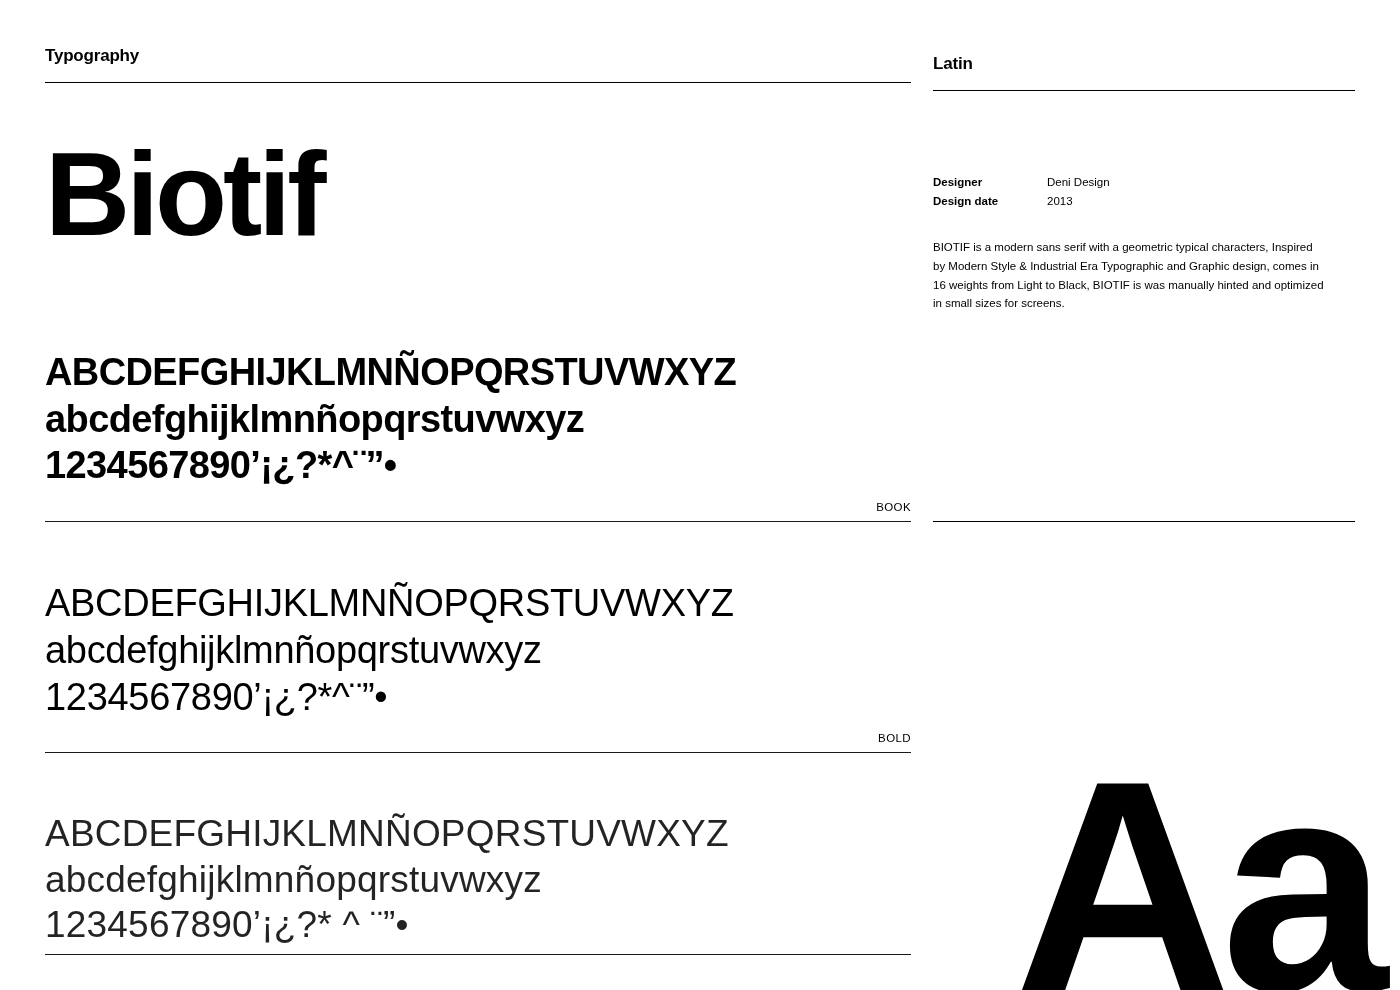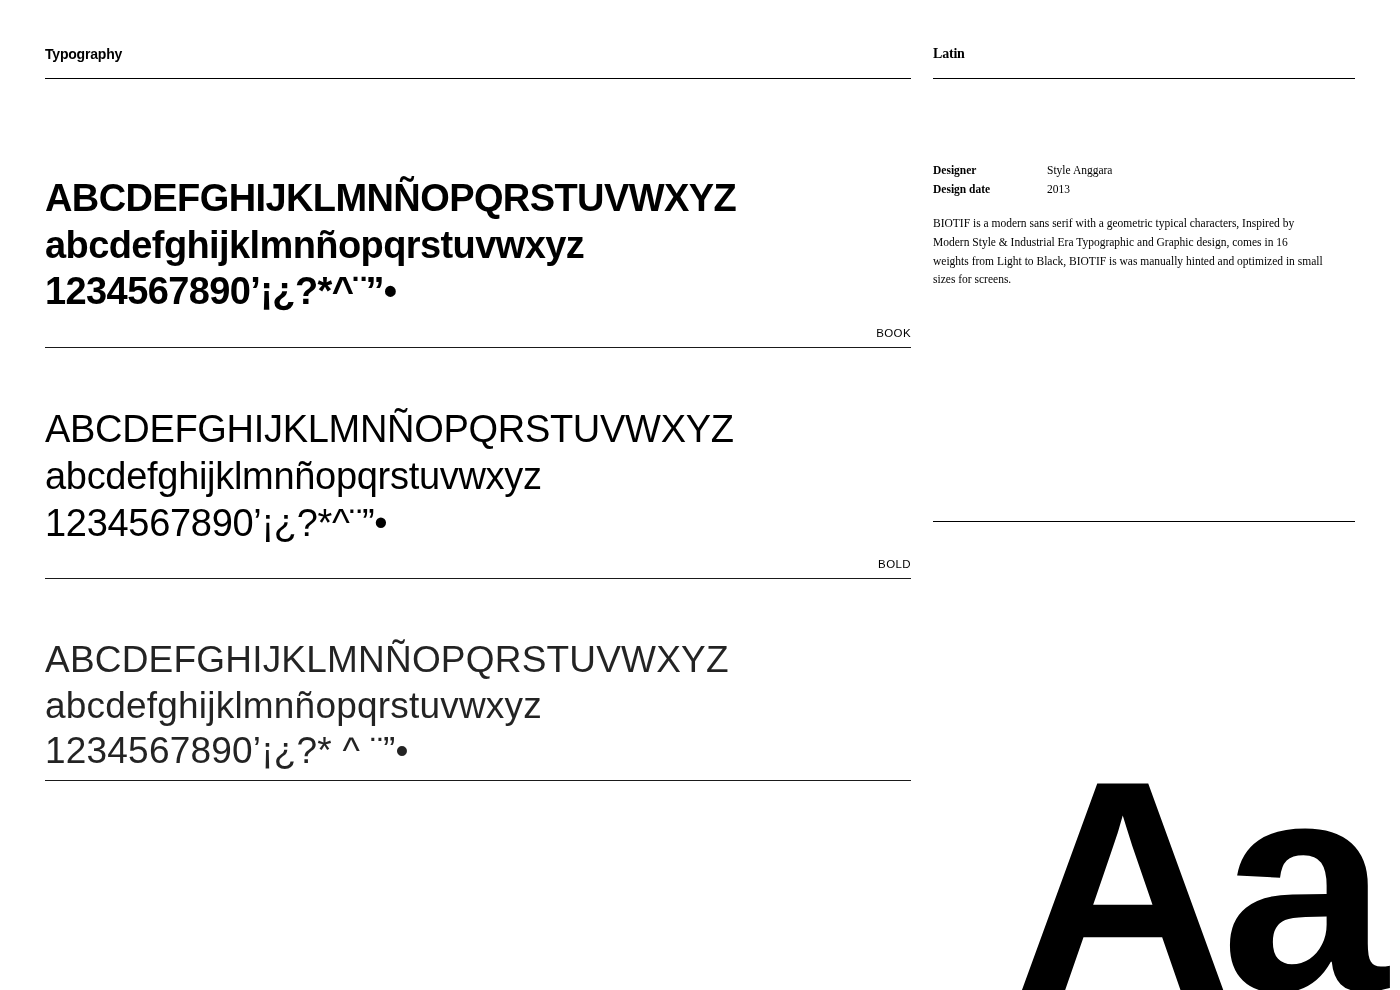--- a/index.html
+++ b/index.html
@@ -20,27 +20,26 @@
   
   .left-col {
     position: absolute;
     left: 45px;
     top: 0;
     width: 866px;
   }
   .right-col {
     position: absolute;
     left: 933px;
-    top: 0;
+    top: 8px;
     width: 422px;
-    font-family: Liberation Serif, serif;
   }
 
   .section-title {
-    font-size: 14px;
+    font-size: 17px;
     font-weight: bold;
     letter-spacing: -0.2px;
     padding-top: 46px;
     padding-bottom: 16px;
   }
   .rule {
     height: 1px;
     background: #000000;
     width: 100%;
   }
@@ -109,21 +108,21 @@
   }
   .meta-key {
     width: 114px;
     font-weight: bold;
     flex: 0 0 114px;
   }
   .meta-val {
     font-weight: normal;
   }
   .meta-desc {
-    margin-top: 16px;
+    margin-top: 28px;
     font-size: 11.5px;
     line-height: 1.62;
     width: 392px;
   }
   .right-rule {
     position: absolute;
     left: 933px;
     top: 521px;
     width: 422px;
     height: 1px;
@@ -147,20 +146,21 @@
   .blockpad-3 { padding-top: 58px; }
 </style>
 </head>
 <body>
 
 <div class="left-col">
 
   <div class="section-title">Typography</div>
   <div class="rule"></div>
 
+  <div class="brand">Biotif</div>
 
   <div class="specimen weight-bold blockpad-1">
     <div class="spec-block">
       <div class="spec-line">ABCDEFGHIJKLMNÑOPQRSTUVWXYZ</div>
       <div class="spec-line">abcdefghijklmnñopqrstuvwxyz</div>
       <div class="spec-line">1234567890’¡¿?*^¨”•</div>
     </div>
     <div class="weight-label">BOOK</div>
     <div class="rule-thin"></div>
   </div>
@@ -187,21 +187,21 @@
 </div>
 
 <div class="right-col">
 
   <div class="section-title">Latin</div>
   <div class="rule"></div>
 
   <div class="meta-table">
     <div class="meta-row">
       <div class="meta-key">Designer</div>
-      <div class="meta-val">Style Anggara</div>
+      <div class="meta-val">Deni Design</div>
     </div>
     <div class="meta-row">
       <div class="meta-key">Design date</div>
       <div class="meta-val">2013</div>
     </div>
   </div>
 
   <div class="meta-desc">BIOTIF is a modern sans serif with a geometric typical characters, Inspired by Modern Style &amp; Industrial Era Typographic and Graphic design, comes in 16 weights from Light to Black, BIOTIF is was manually hinted and optimized in small sizes for screens.</div>
 </div>
 

